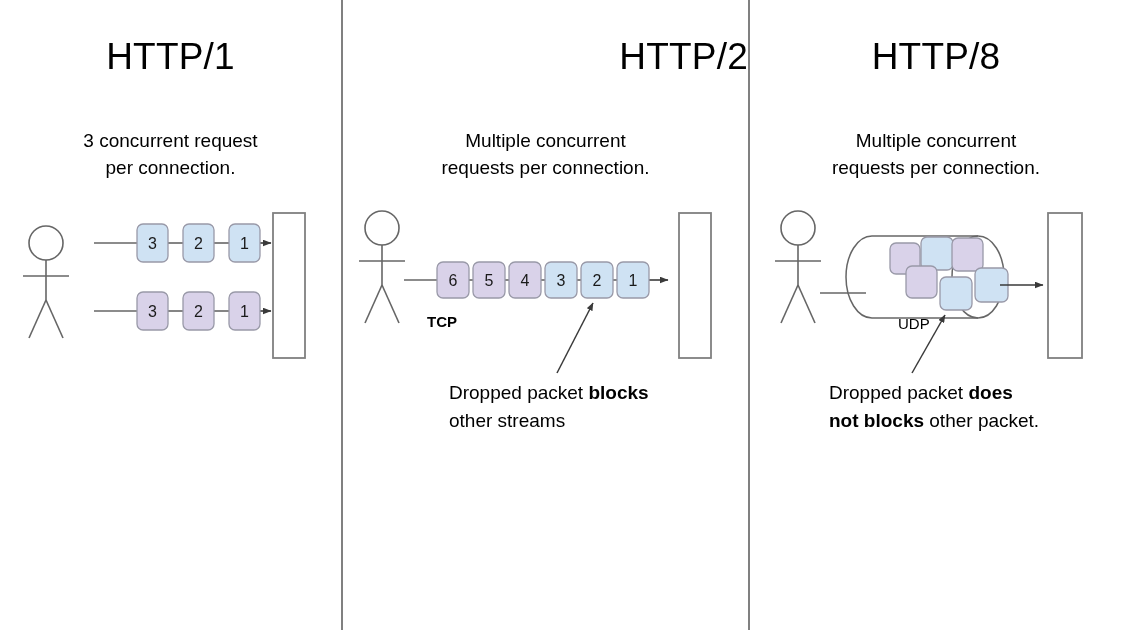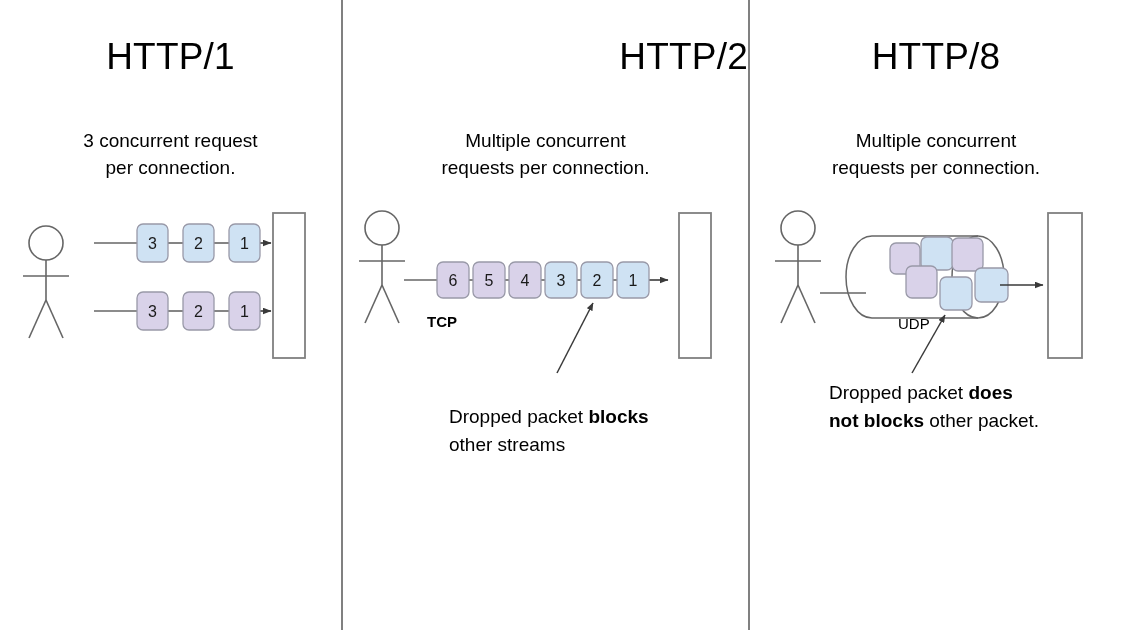--- a/index.html
+++ b/index.html
@@ -242,21 +242,21 @@
     <line x1="1000" y1="285" x2="1043" y2="285" stroke="#3a3a3a" stroke-width="1.6" marker-end="url(#arrowhead)"></line>
 
     <line x1="912" y1="373" x2="945" y2="315" stroke="#3a3a3a" stroke-width="1.5" marker-end="url(#arrowhead-sm)"></line>
 
     <rect x="1048" y="213" width="34" height="145" fill="#ffffff" stroke="#808080" stroke-width="1.8"></rect>
   </svg>
 
   <div class="proto-label" style="left:427px; top:314px;font-weight:bold;">TCP</div>
   <div class="proto-label" style="left:866px; top:316px;margin-left:32px;">UDP</div>
 
-  <div class="caption" style="left:449px; top:379px; width:300px;margin-top:24px;">
+  <div class="caption" style="left:449px; top:379px; width:300px;">
     <span>Dropped packet </span><b>blocks</b><br>
     <span>other streams</span>
   </div>
 
   <div class="caption" style="left:829px; top:379px; width:300px;">
     <span>Dropped packet </span><b>does</b><br>
     <b>not blocks</b><span> other packet.</span>
   </div>
 
 </div>

